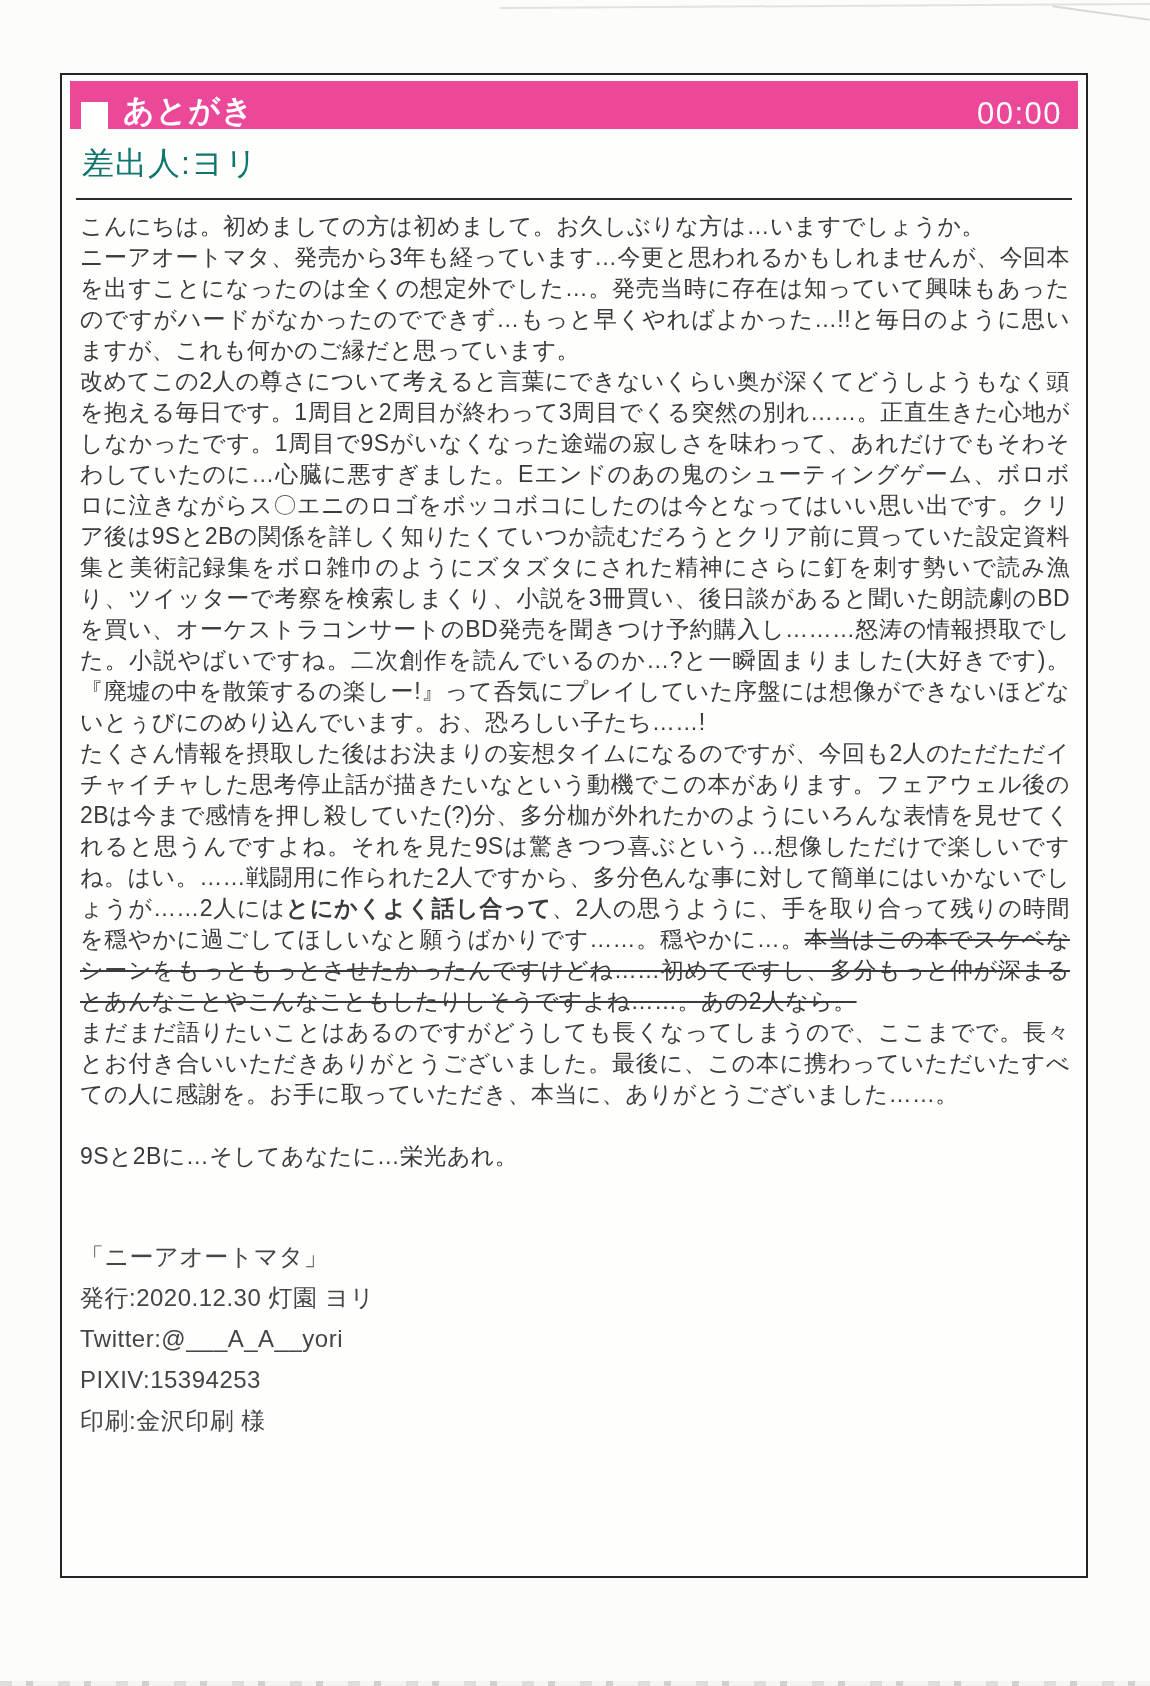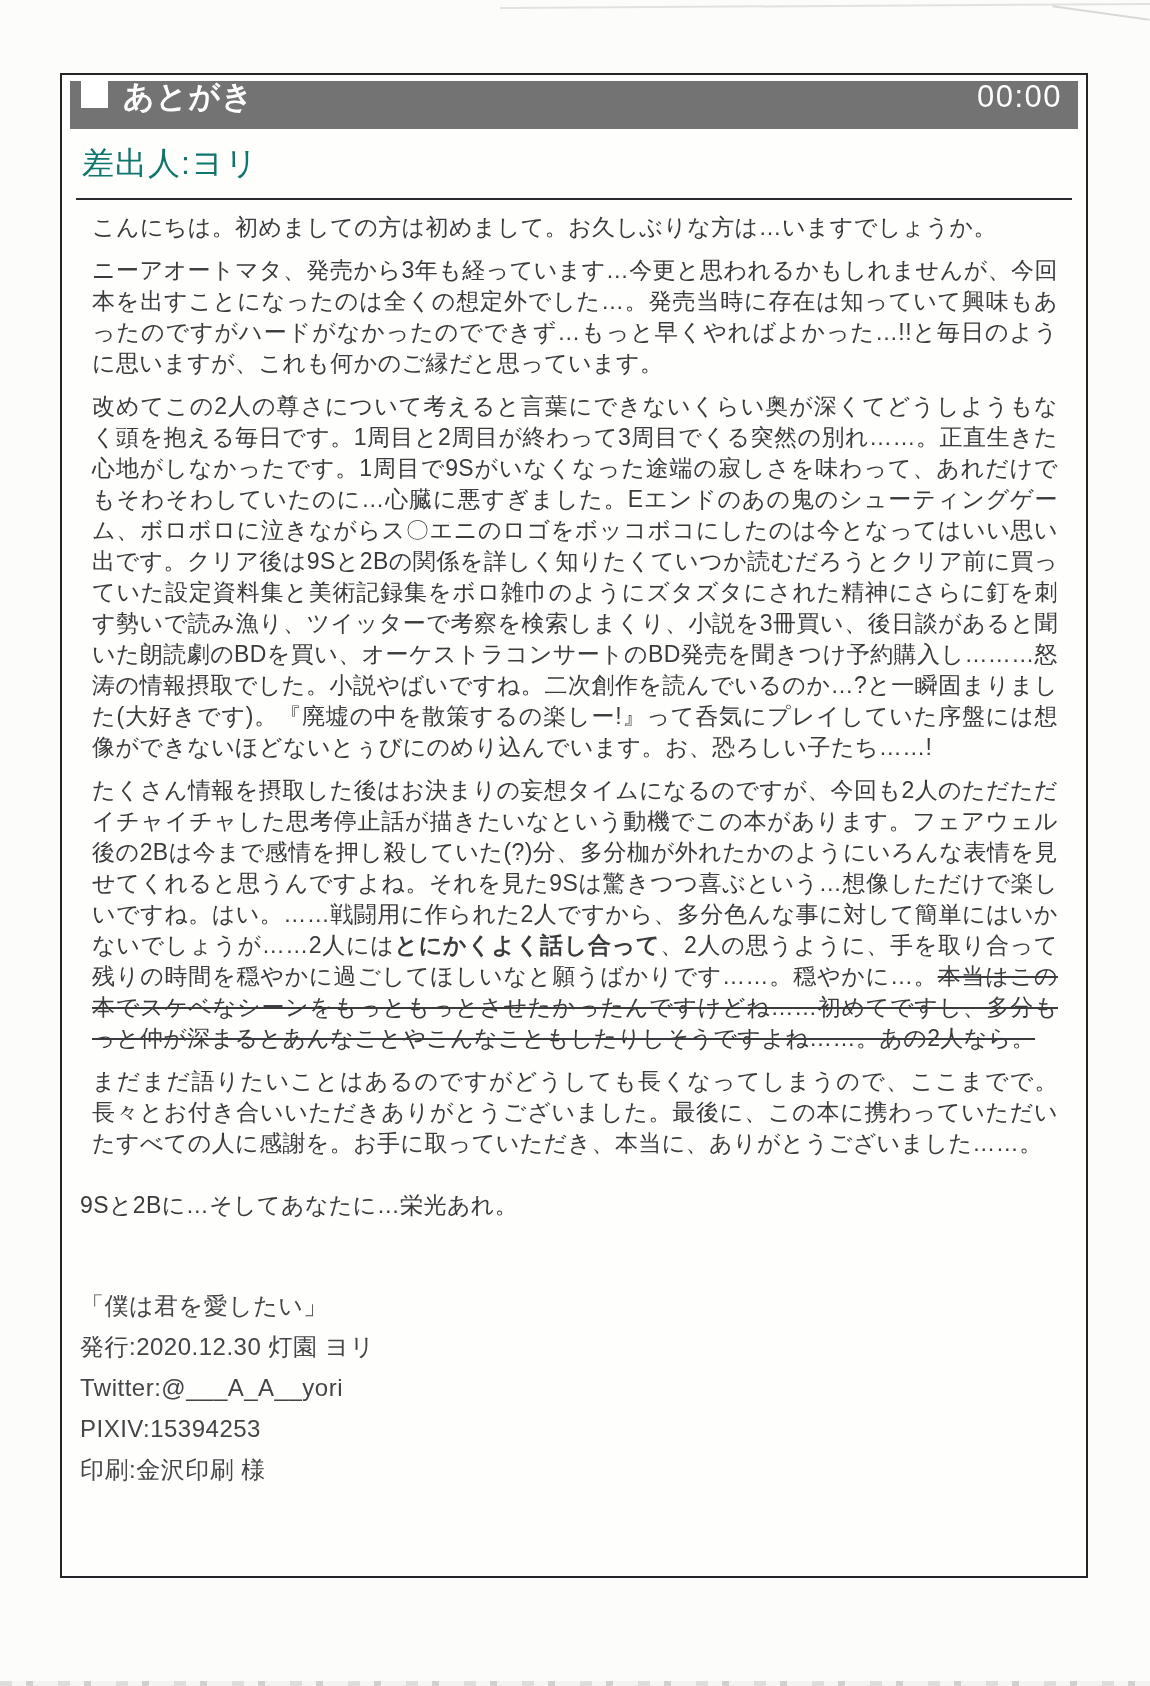--- a/index.html
+++ b/index.html
@@ -38,22 +38,22 @@
   .mail-box {
     position: absolute; left: 60px; top: 73px;
     width: 1028px; height: 1505px;
     box-sizing: border-box;
     border: 2px solid #242426;
     background: #fefefd;
     padding: 6px 8px 0 8px;
   }
   .title-bar {
     height: 48px;
-    background: #737373;
-    display: flex; align-items: flex-start;
+    background: #ec4899;
+    display: flex; align-items: flex-end;
     color: #ffffff;
     padding: 0 16px 0 11px;
   }
   .square-icon {
     width: 27px; height: 27px;
     background: #ffffff;
     flex: 0 0 auto;
     margin-right: 15px;
   }
   .title {
@@ -82,21 +82,21 @@
     margin: 8px 6px 11px 6px;
   }
   .mail-body {
     padding: 0 8px 0 10px;
     font-size: 23px;
     line-height: 31px;
     color: #3b3b3d;
     text-align: justify;
     letter-spacing: 0.4px;
   }
-  .mail-body p { margin: 12px; }
+  .mail-body p { margin: 0; }
   .seg-emphasis {
     font-weight: bold;
     text-decoration-thickness: 2px;
     text-underline-offset: 4px;
   }
   .seg-strike {
     text-decoration: line-through;
     text-decoration-thickness: 2px;
   }
   .closing {
@@ -140,21 +140,21 @@
         <p><span>こんにちは。初めましての方は初めまして。お久しぶりな方は…いますでしょうか。</span></p>
         <p><span>ニーアオートマタ、発売から3年も経っています…今更と思われるかもしれませんが、今回本を出すことになったのは全くの想定外でした…。発売当時に存在は知っていて興味もあったのですがハードがなかったのでできず…もっと早くやればよかった…!!と毎日のように思いますが、これも何かのご縁だと思っています。</span></p>
         <p><span>改めてこの2人の尊さについて考えると言葉にできないくらい奥が深くてどうしようもなく頭を抱える毎日です。1周目と2周目が終わって3周目でくる突然の別れ……。正直生きた心地がしなかったです。1周目で9Sがいなくなった途端の寂しさを味わって、あれだけでもそわそわしていたのに…心臓に悪すぎました。Eエンドのあの鬼のシューティングゲーム、ボロボロに泣きながらス〇エニのロゴをボッコボコにしたのは今となってはいい思い出です。クリア後は9Sと2Bの関係を詳しく知りたくていつか読むだろうとクリア前に買っていた設定資料集と美術記録集をボロ雑巾のようにズタズタにされた精神にさらに釘を刺す勢いで読み漁り、ツイッターで考察を検索しまくり、小説を3冊買い、後日談があると聞いた朗読劇のBDを買い、オーケストラコンサートのBD発売を聞きつけ予約購入し………怒涛の情報摂取でした。小説やばいですね。二次創作を読んでいるのか…?と一瞬固まりました(大好きです)。『廃墟の中を散策するの楽しー!』って呑気にプレイしていた序盤には想像ができないほどないとぅびにのめり込んでいます。お、恐ろしい子たち……!</span></p>
         <p><span>たくさん情報を摂取した後はお決まりの妄想タイムになるのですが、今回も2人のただただイチャイチャした思考停止話が描きたいなという動機でこの本があります。フェアウェル後の2Bは今まで感情を押し殺していた(?)分、多分枷が外れたかのようにいろんな表情を見せてくれると思うんですよね。それを見た9Sは驚きつつ喜ぶという…想像しただけで楽しいですね。はい。……戦闘用に作られた2人ですから、多分色んな事に対して簡単にはいかないでしょうが……2人には</span><span class="seg-emphasis">とにかくよく話し合って</span><span>、2人の思うように、手を取り合って残りの時間を穏やかに過ごしてほしいなと願うばかりです……。穏やかに…。</span><span class="seg-strike">本当はこの本でスケベなシーンをもっともっとさせたかったんですけどね……初めてですし、多分もっと仲が深まるとあんなことやこんなこともしたりしそうですよね……。あの2人なら。</span></p>
         <p><span>まだまだ語りたいことはあるのですがどうしても長くなってしまうので、ここまでで。長々とお付き合いいただきありがとうございました。最後に、この本に携わっていただいたすべての人に感謝を。お手に取っていただき、本当に、ありがとうございました……。</span></p>
       </div>
 
     <div class="closing">9Sと2Bに…そしてあなたに…栄光あれ。</div>
 
     <div class="colophon">
-        <div>「僕は君を愛したい」</div>
+        <div>「ニーアオートマタ」</div>
         <div>発行:2020.12.30 灯園 ヨリ</div>
         <div>Twitter:@___A_A__yori</div>
         <div>PIXIV:15394253</div>
         <div>印刷:金沢印刷 様</div>
       </div>
 
   </div>
 
   <div class="artifact-bottom"></div>
 

